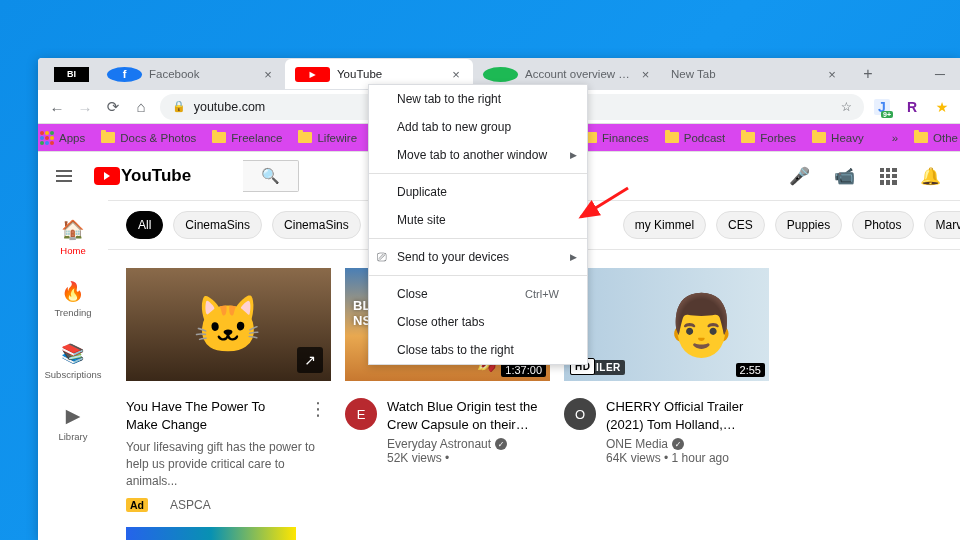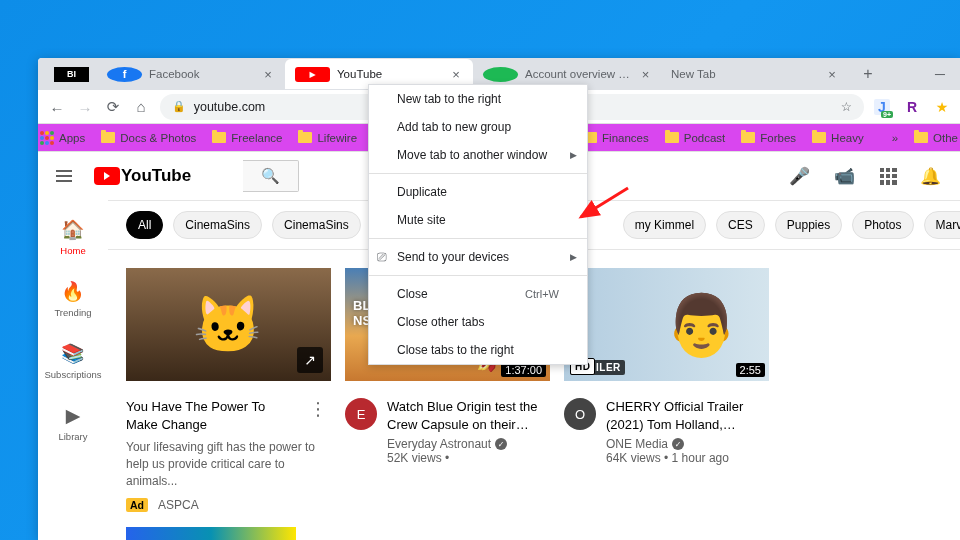--- a/index.html
+++ b/index.html
@@ -61,21 +61,21 @@
 .thumb-badge{position:absolute;bottom:6px;left:6px;background:#000b;color:#fff;font-size:10px;font-weight:bold;padding:2px 4px;border-radius:2px;letter-spacing:.5px}
 .thumb-badge.hd{background:#fff;color:#000;border:1.5px solid #000}
 .vid-info{display:flex;gap:10px;padding-top:17px}
 .ch-av{width:32px;height:32px;border-radius:50%;background:#555;flex-shrink:0;display:flex;align-items:center;justify-content:center;color:#fff;font-size:13px}
 .vid-text{flex:1;min-width:0}
 .vid-title{font-size:13px;font-weight:500;color:#030303;line-height:1.35;display:-webkit-box;-webkit-line-clamp:2;-webkit-box-orient:vertical;overflow:hidden}
 .vid-ch{font-size:12px;color:#606060;margin-top:4px;display:flex;align-items:center;gap:4px}
 .verif{width:12px;height:12px;background:#606060;border-radius:50%;display:inline-flex;align-items:center;justify-content:center;color:#fff;font-size:8px}
 .vid-meta{font-size:12px;color:#606060}
 .ad-desc{font-size:12px;color:#606060;line-height:1.4;margin-top:6px}
-.ad-badge{display:inline-block;background:#fbc02d;color:#000;font-size:10.5px;font-weight:bold;padding:1px 4px;border-radius:2px;margin-right:10px}
+.ad-badge{display:inline-block;background:#fbc02d;color:#000;font-size:10.5px;font-weight:bold;padding:1px 4px;border-radius:2px;margin-right:22px}
 .dots{font-size:18px;color:#606060;padding:0 4px}
 .ctxmenu{position:absolute;left:368px;top:84px;width:220px;background:#fff;border:1px solid #dadce0;box-shadow:0 2px 8px rgba(0,0,0,.2);font-size:12px;z-index:200}
 .ctx-item{height:28px;display:flex;align-items:center;padding:0 28px;color:#202124;position:relative}
 .ctx-item.hi{background:#e8e8e8}
 .ctx-sep{height:1px;background:#e0e0e0;margin:4px 0}
 .ctx-sc{margin-left:auto;color:#5f6368;font-size:11px}
 .ctx-arr{position:absolute;right:10px;font-size:9px;color:#5f6368}
 .ctx-dev{position:absolute;left:8px;font-size:12px;color:#5f6368}
 .arrow{position:absolute;left:573px;top:185px;z-index:210;pointer-events:none}
 .cat{background:linear-gradient(180deg,#8a6a4a 0%,#3a2818 100%);width:100%;height:100%;position:relative}

